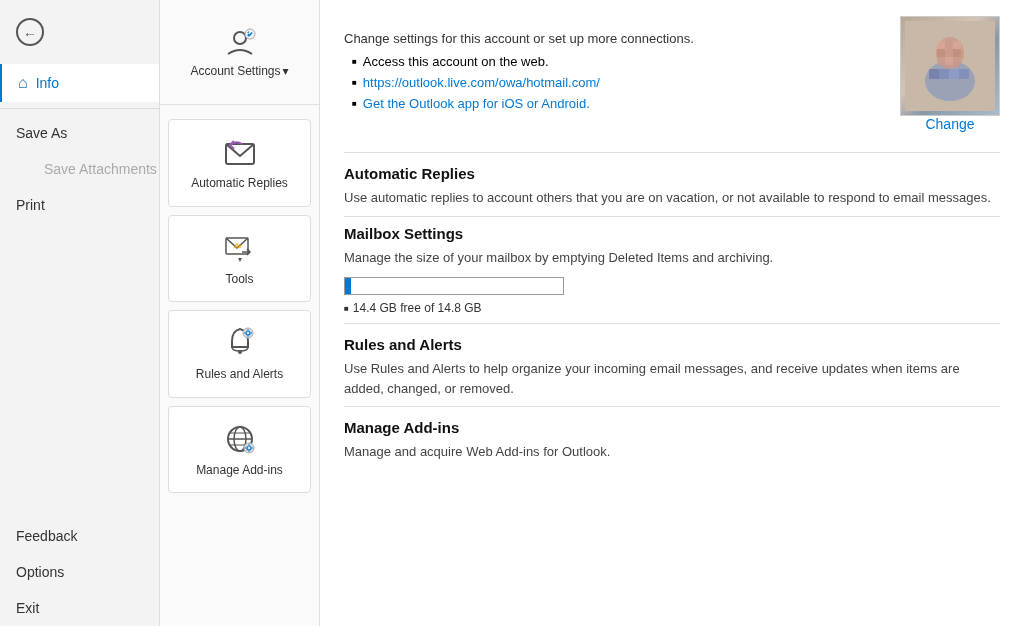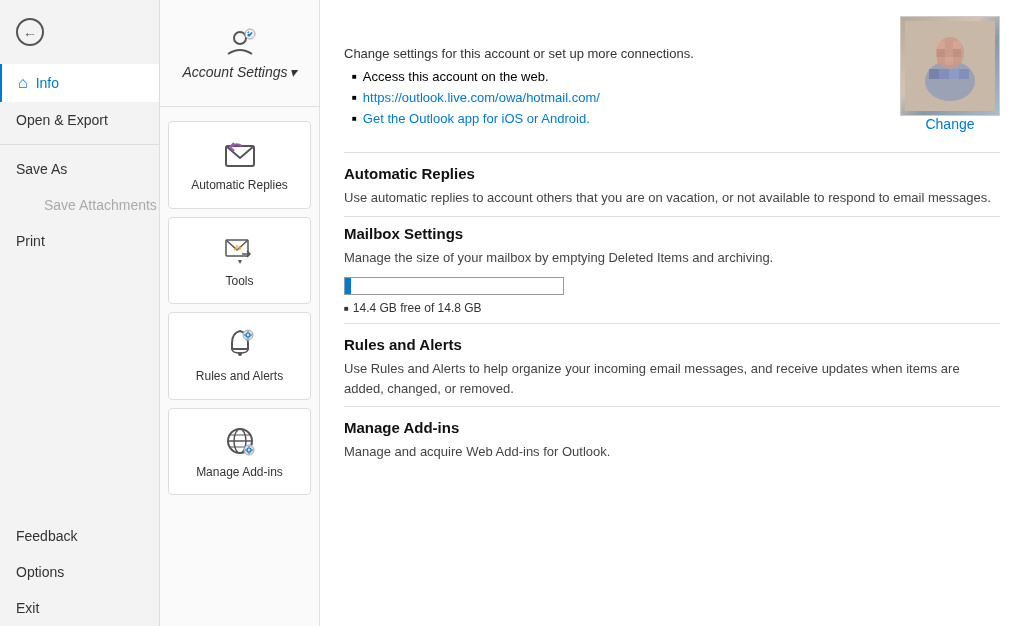--- a/index.html
+++ b/index.html
@@ -127,39 +127,38 @@
       flex-direction: column;
       align-items: center;
       justify-content: center;
       padding: 12px 10px;
       margin: 2px 8px;
       cursor: pointer;
       gap: 4px;
     }
 
     .account-settings-btn .card-label {
-      font-size: 14px;
+      font-size: 12px;
       text-align: center;
       color: #333;
       display: flex;
       align-items: center;
       gap: 2px;
-      font-style: italic;
     }
 
     
     .content-panel {
       flex: 1;
       padding: 16px 24px;
       overflow-y: auto;
     }
 
     .top-section {
       display: flex;
-      align-items: flex-end;
+      align-items: center;
       justify-content: space-between;
       margin-bottom: 20px;
     }
 
     .top-text {
       flex: 1;
     }
 
     .top-text p {
       color: #333;
@@ -286,23 +285,20 @@
 <div class="sidebar">
   <div class="sidebar-back">
     <div class="back-circle">←</div>
   </div>
 
   <div class="sidebar-nav">
 
     <div class="sidebar-item active">
       <span style="font-size:16px;">⌂</span>
       <span>Info</span>
-    </div>
-    <div class="sidebar-item">
-      <span>Open &amp; Export</span>
     </div>
     <div class="sidebar-divider"></div>
     <div class="sidebar-item">
       <span>Save As</span>
     </div>
     <div class="sidebar-item disabled">
       <span>Save Attachments</span>
     </div>
     <div class="sidebar-item">
       <span>Print</span>

